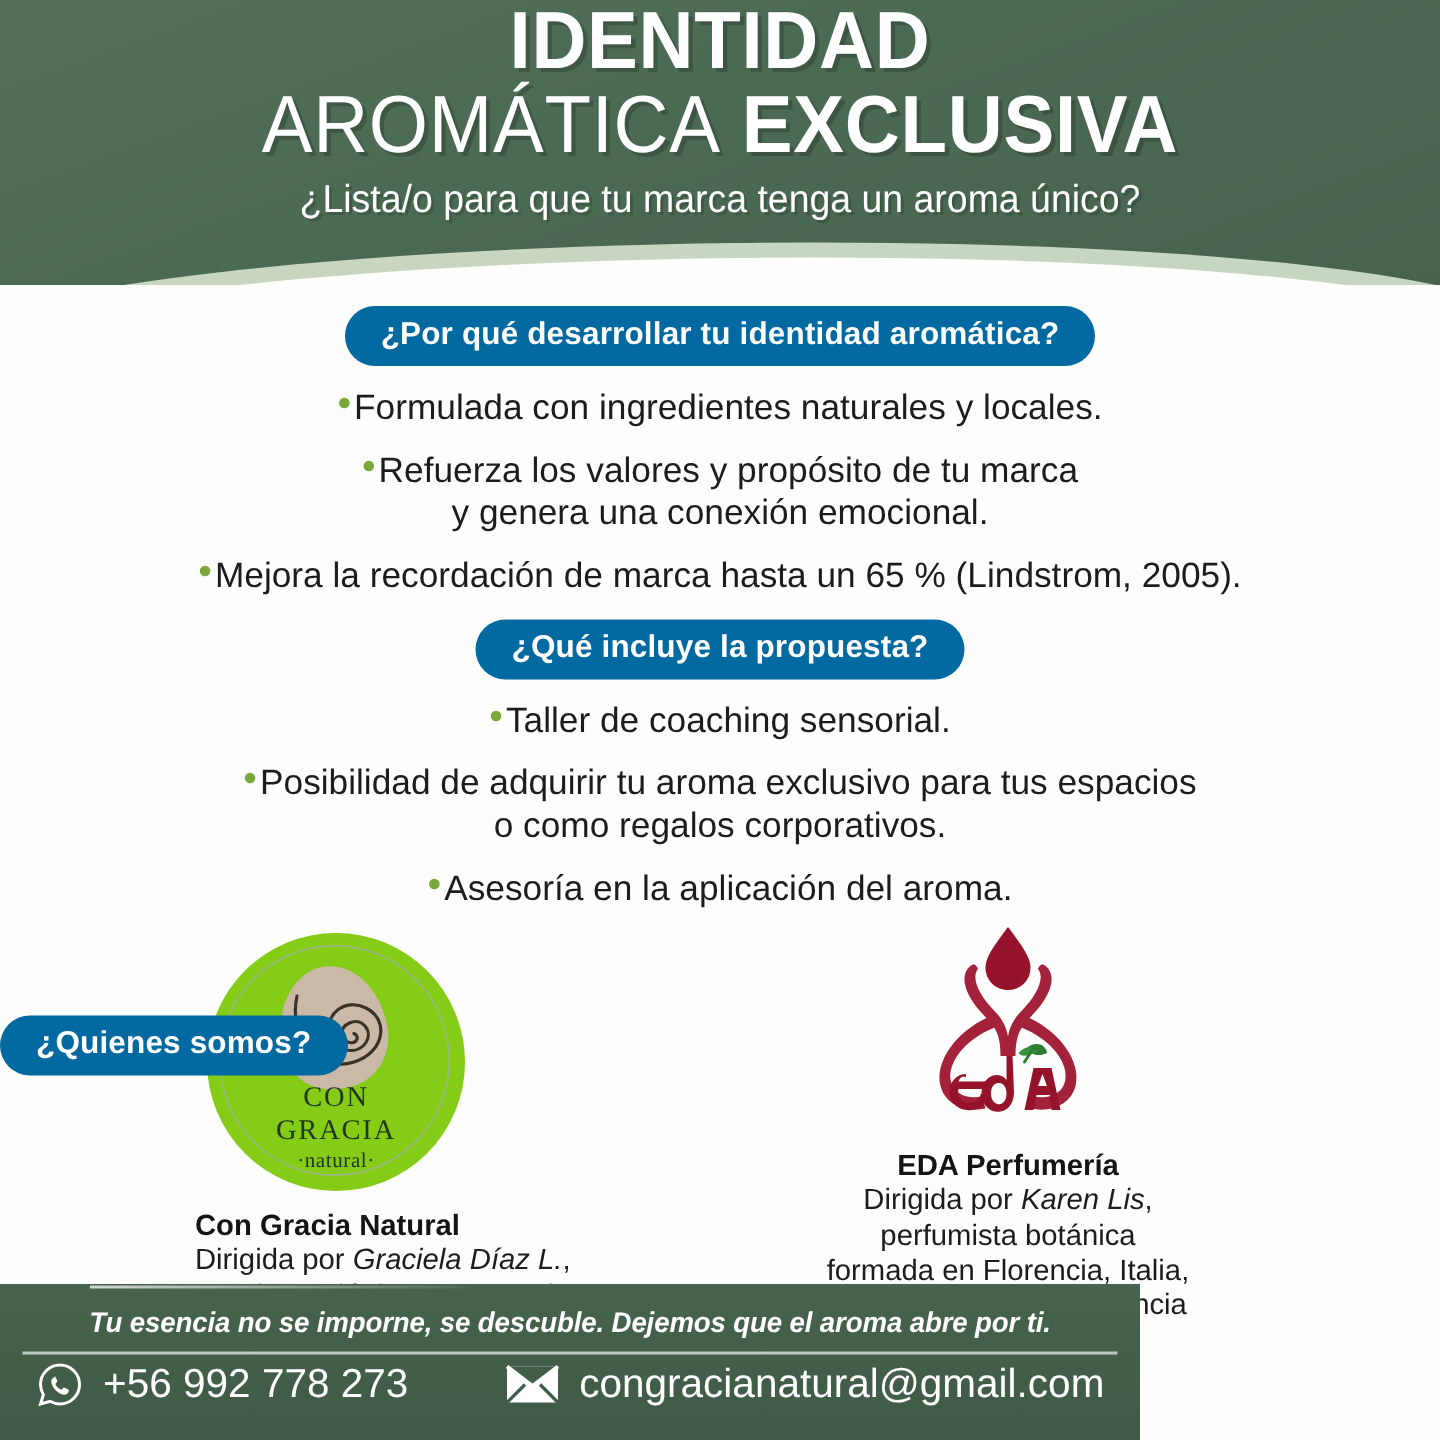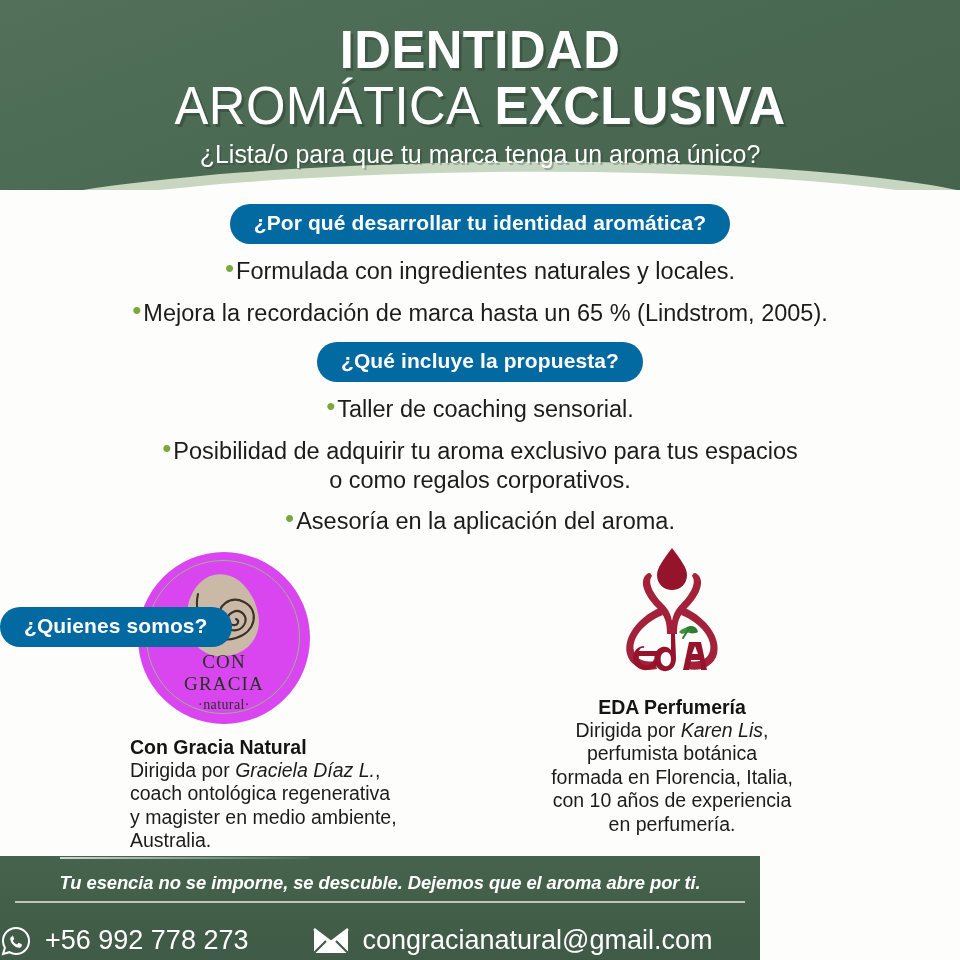--- a/index.html
+++ b/index.html
@@ -47,21 +47,20 @@
     width: 1060px;
     height: 64px;
     background: #fdfdfb;
     border-radius: 50% 50% 0 0 / 100% 100% 0 0;
     transform: rotate(-0.7deg);
   }
   .title-block {
     position: relative;
     z-index: 3;
     text-align: center;
-    padding-top: 22px;
   }
   .title-line1 {
     font-size: 54px;
     font-weight: 700;
     letter-spacing: .5px;
     color: #ffffff;
     line-height: 1.03;
     text-shadow: 3px 3px 0 rgba(30,45,32,.32);
     transform: scaleX(.94);
   }
@@ -149,21 +148,21 @@
     top: 0;
     width: 330px;
     text-align: left;
   }
   .logo-cg {
     position: relative;
     width: 172px;
     height: 172px;
     margin-left: 8px;
     border-radius: 50%;
-    background: #d946ef;
+    background: #84cc16;
   }
   .logo-cg .ring {
     position: absolute;
     left: 8px; top: 8px;
     width: 154px; height: 154px;
     border: 1.4px solid #9ab58c;
     border-radius: 50%;
     box-sizing: border-box;
   }
   .logo-cg .egg {
@@ -254,24 +253,24 @@
     transform: scaleX(.97);
   }
   .footer-divider {
     margin: 7px auto 0;
     width: 730px;
     height: 1.5px;
     background: rgba(255,255,255,.65);
   }
   .footer-contacts {
     display: flex;
-    justify-content: flex-start;
+    justify-content: center;
     align-items: center;
     gap: 65px;
-    margin-top: 22px;
+    margin-top: 4px;
   }
   .contact {
     display: flex;
     align-items: center;
     gap: 13px;
     color: #ffffff;
     font-size: 27px;
   }
   .icon-wa, .icon-mail { display: block; }
 </style>
@@ -291,20 +290,21 @@
     <div class="header-wave"></div>
     <div class="header-wave2"></div>
   </div>
 
   <div class="section1">
     <div class="pill-row">
       <span class="pill">¿Por qué desarrollar tu identidad aromática?</span>
     </div>
     <div class="bullets">
       <p class="bullet-item"><span class="dot">•</span><span>Formulada con ingredientes naturales y locales.</span></p>
+      <p class="bullet-item"><span class="dot">•</span><span class="multiline">Refuerza los valores y propósito de tu marca<br>y genera una conexión emocional.</span></p>
       <p class="bullet-item"><span class="dot">•</span><span>Mejora la recordación de marca hasta un 65 % (Lindstrom, 2005).</span></p>
     </div>
   </div>
 
   <div class="section2">
     <div class="pill-row">
       <span class="pill">¿Qué incluye la propuesta?</span>
     </div>
     <div class="bullets">
       <p class="bullet-item"><span class="dot">•</span><span>Taller de coaching sensorial.</span></p>

